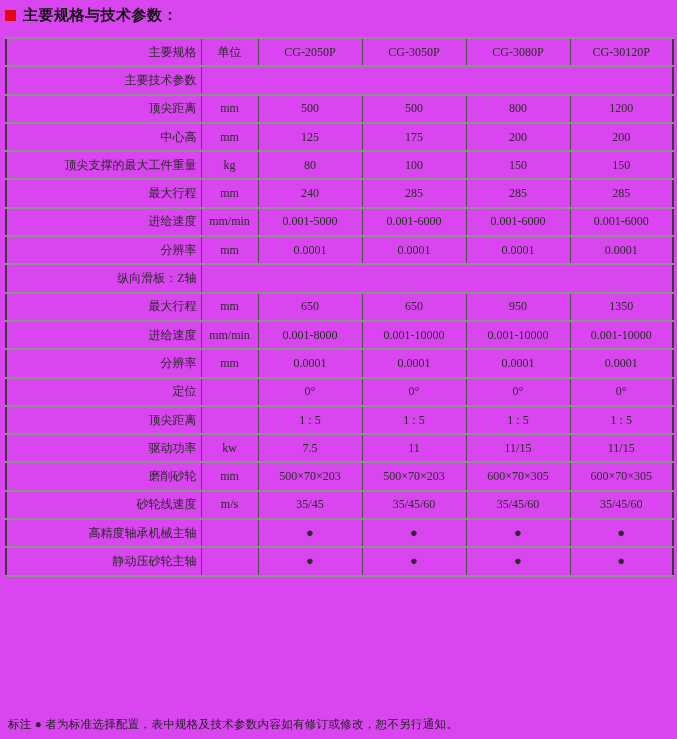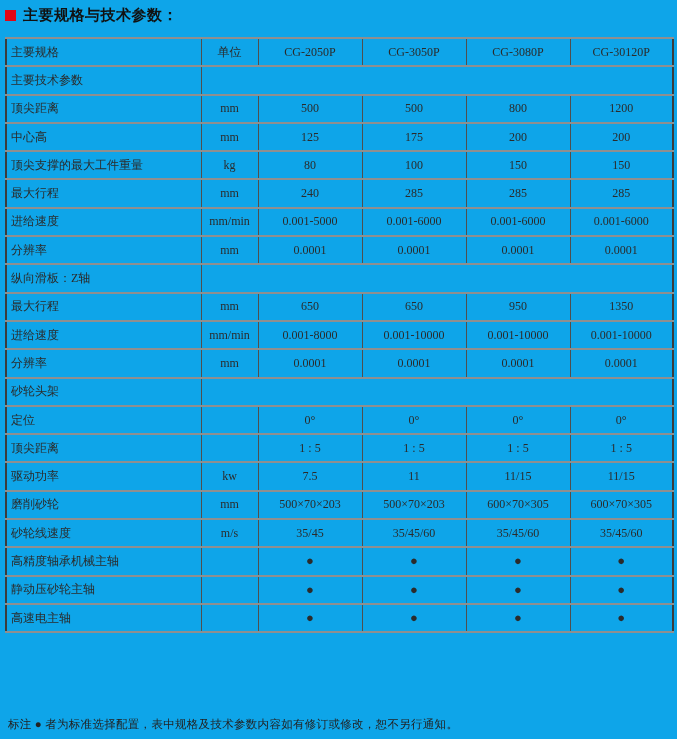--- a/index.html
+++ b/index.html
@@ -6,21 +6,21 @@
     margin: 0;
     padding: 0;
     background: #ffffff;
     font-family: "Liberation Serif", "DejaVu Serif", serif;
     color: #2b2b2b;
   }
   .page {
     position: relative;
     width: 677px;
     height: 739px;
-    background: #0ea5e9;
+    background: #d946ef;
     overflow: hidden;
   }
   .title-bar {
     position: absolute;
     top: 6px;
     left: 5px;
     display: flex;
     align-items: center;
     font-family: "Liberation Sans", "DejaVu Sans", sans-serif;
   }
@@ -55,21 +55,21 @@
     height: 26.3px;
     padding: 0 4px;
     font-weight: normal;
     overflow: hidden;
     white-space: nowrap;
   }
   table.spec {
     border: 2px solid #3c3c3c;
   }
   td.label {
-    text-align: left;
+    text-align: right;
     padding-left: 9px;
   }
   td.center, th.center {
     text-align: center;
   }
   td.dot {
     font-size: 13px;
   }
   .footnote {
     position: absolute;
@@ -186,24 +186,20 @@
         </tr>
         <tr>
           <td class="label">分辨率</td>
           <td class="center">mm</td>
           <td class="center">0.0001</td>
           <td class="center">0.0001</td>
           <td class="center">0.0001</td>
           <td class="center">0.0001</td>
         </tr>
         <tr>
-          <td class="label">砂轮头架</td>
-          <td colspan="5"></td>
-        </tr>
-        <tr>
           <td class="label">定位</td>
           <td class="center"></td>
           <td class="center">0°</td>
           <td class="center">0°</td>
           <td class="center">0°</td>
           <td class="center">0°</td>
         </tr>
         <tr>
           <td class="label">顶尖距离</td>
           <td class="center"></td>
@@ -245,26 +241,18 @@
           <td class="center dot">●</td>
         </tr>
         <tr>
           <td class="label">静动压砂轮主轴</td>
           <td class="center"></td>
           <td class="center dot">●</td>
           <td class="center dot">●</td>
           <td class="center dot">●</td>
           <td class="center dot">●</td>
         </tr>
-        <tr>
-          <td class="label">高速电主轴</td>
-          <td class="center"></td>
-          <td class="center dot">●</td>
-          <td class="center dot">●</td>
-          <td class="center dot">●</td>
-          <td class="center dot">●</td>
-        </tr>
       </tbody>
   </table>
 
   <div class="footnote">标注 ● 者为标准选择配置，表中规格及技术参数内容如有修订或修改，恕不另行通知。</div>
 
 </div>
 
 </body></html>

